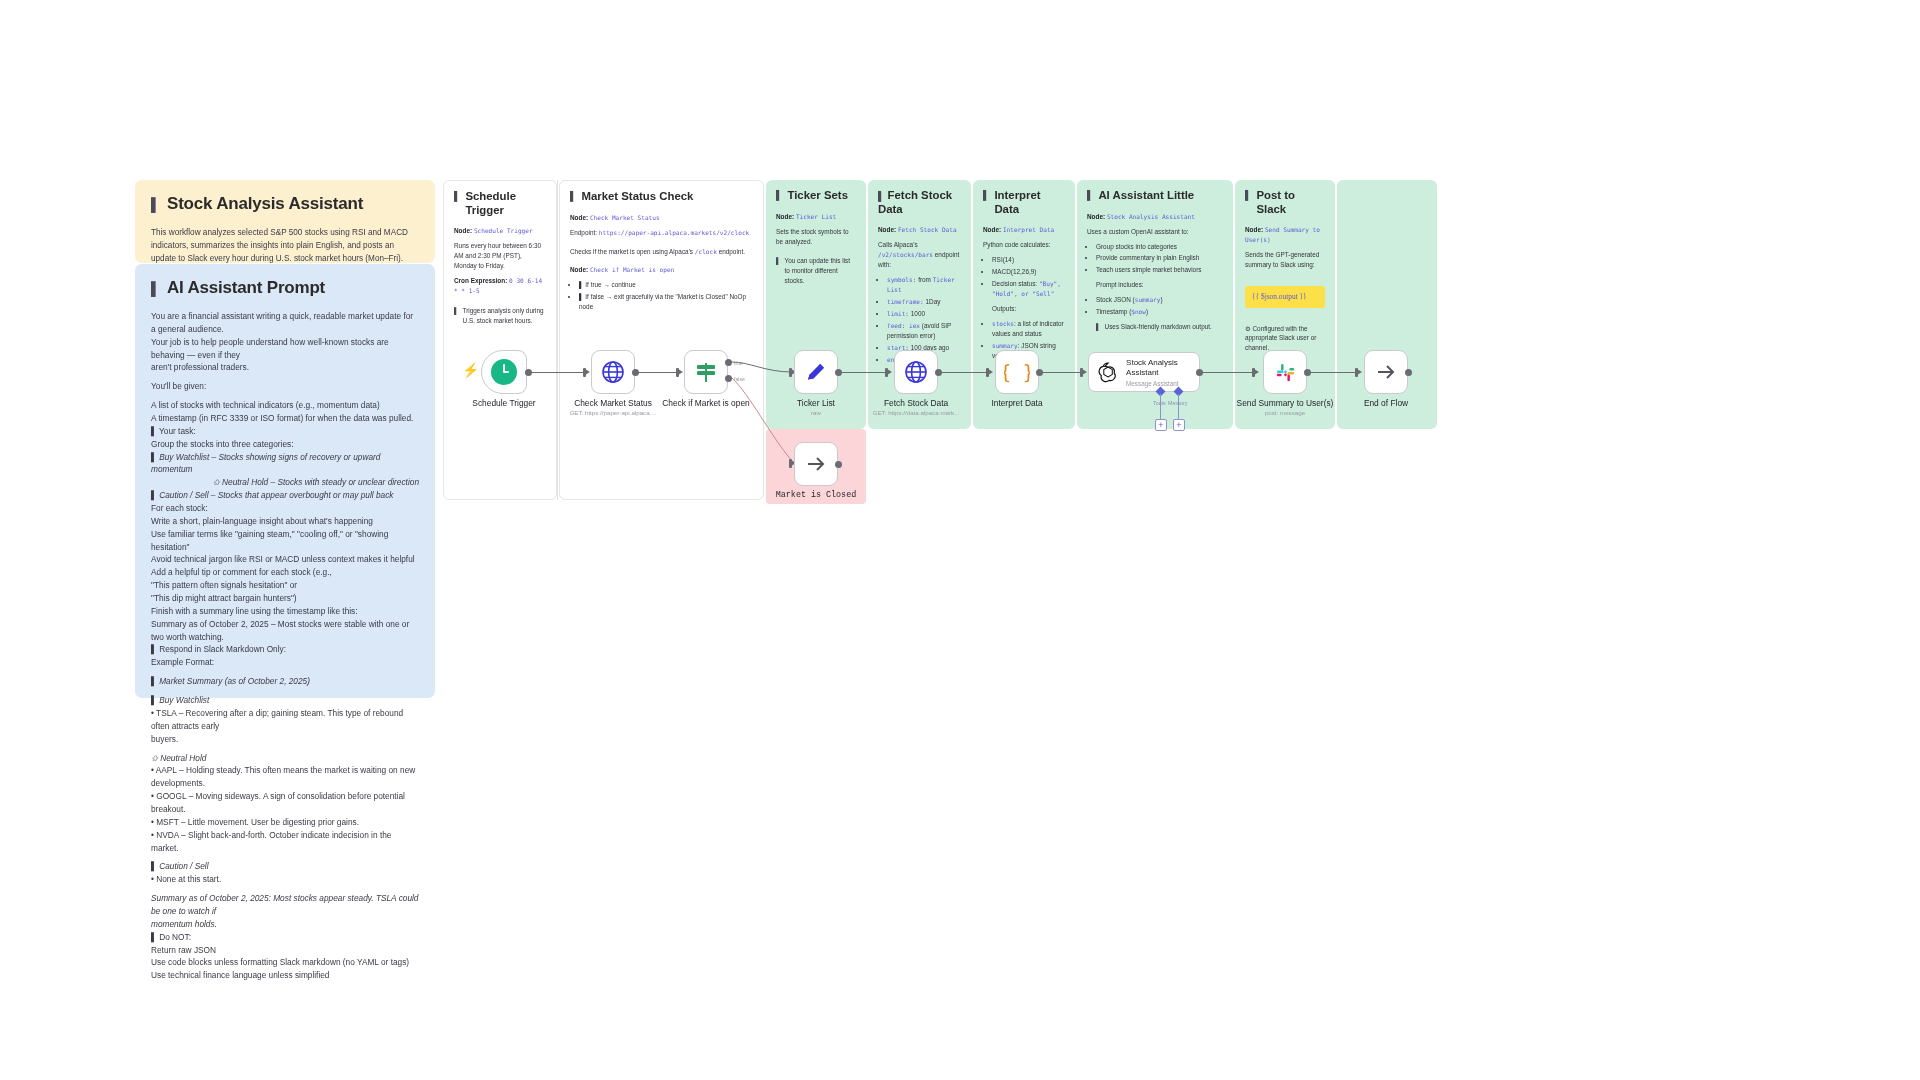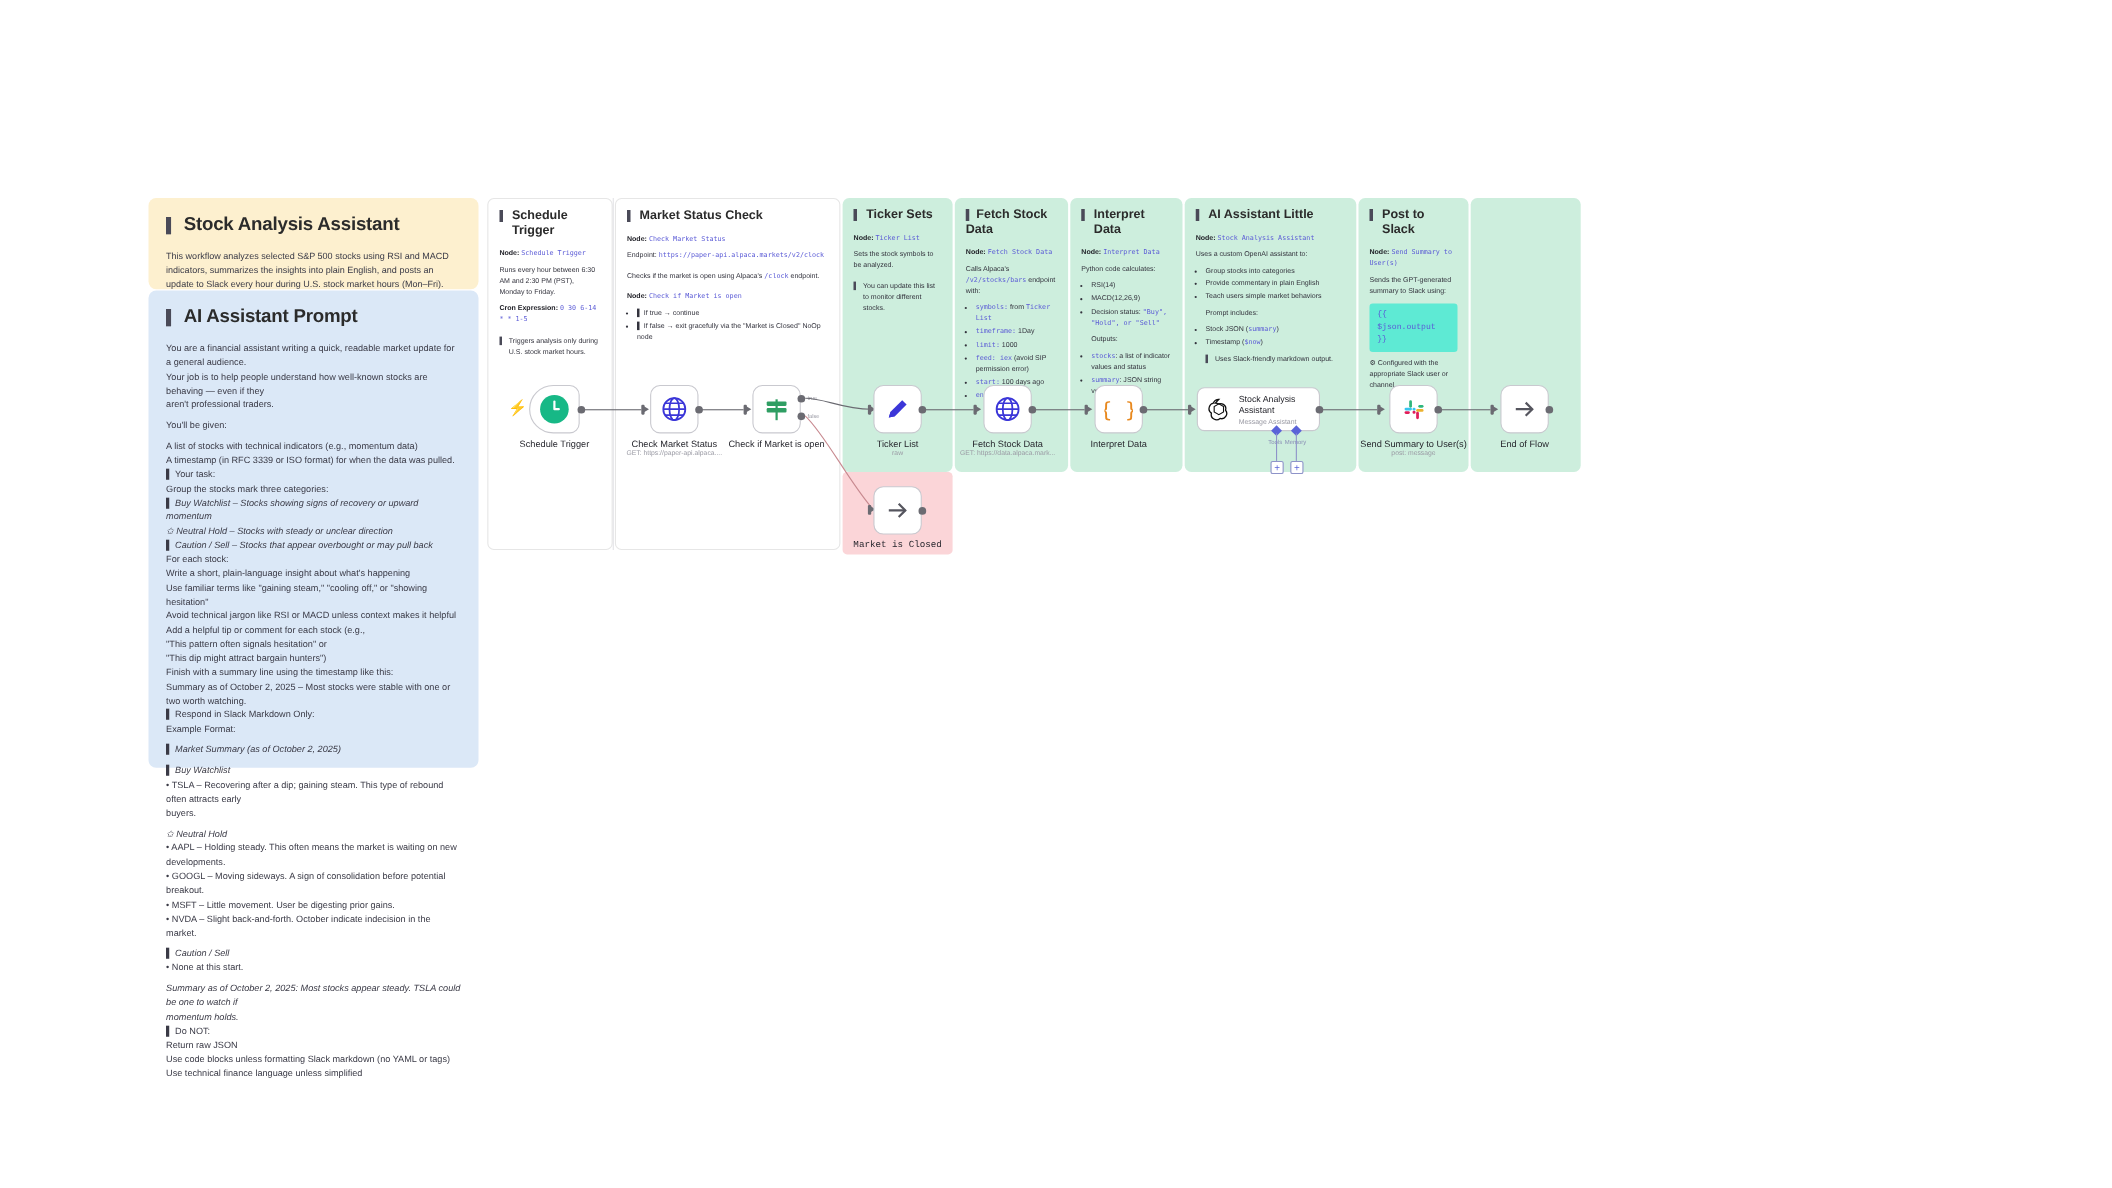--- a/index.html
+++ b/index.html
@@ -53,23 +53,23 @@
   .zone-body b { color: #1d1d24; }
   .code {
     font-family: "DejaVu Sans Mono", monospace;
     color: #5b5bd6; font-size: 6.1px;
   }
   .zone-body ul { list-style: disc; margin: 0 0 5px 9px; }
   .zone-body li { margin-bottom: 2px; }
   .tipline { display: flex; gap: 4px; align-items: flex-start; }
   .tipline .bm { color: #4a4a58; flex: none; }
   .codebox {
-    background: #5eead4; border-radius: 3px;
-    padding: 5px 7px; margin: 6px 0;
-    font-family: Liberation Mono, monospace;
+    background: #fde047; border-radius: 3px;
+    padding: 5px 7px; margin: 16px 0;
+    font-family: Liberation Serif, serif;
     font-size: 7.4px; color: #5b5bd6;
   }
 
   
   .zone-red {
     position: absolute; background: #fbd5d8;
     border-radius: 4px;
   }
 
   
@@ -174,23 +174,23 @@
     <div class="note-body" id="prompt-lines">
         <div>You are a financial assistant writing a quick, readable market update for a general audience.</div>
         <div>Your job is to help people understand how well-known stocks are behaving — even if they</div>
         <div>aren't professional traders.</div>
         <div style="height: 6px;"></div>
         <div>You'll be given:</div>
         <div style="height: 6px;"></div>
         <div>A list of stocks with technical indicators (e.g., momentum data)</div>
         <div>A timestamp (in RFC 3339 or ISO format) for when the data was pulled.</div>
         <div>▌ Your task:</div>
-        <div>Group the stocks mark three categories:</div>
+        <div>Group the stocks into three categories:</div>
         <div style="font-style: italic;">▌ Buy Watchlist – Stocks showing signs of recovery or upward momentum</div>
-        <div style="font-style: italic;">✩ Neutral Hold – Stocks with steady or unclear direction</div>
+        <div style="font-style: italic; text-align: right;">✩ Neutral Hold – Stocks with steady or unclear direction</div>
         <div style="font-style: italic;">▌ Caution / Sell – Stocks that appear overbought or may pull back</div>
         <div>For each stock:</div>
         <div>Write a short, plain-language insight about what's happening</div>
         <div>Use familiar terms like "gaining steam," "cooling off," or "showing hesitation"</div>
         <div>Avoid technical jargon like RSI or MACD unless context makes it helpful</div>
         <div>Add a helpful tip or comment for each stock (e.g.,</div>
         <div>"This pattern often signals hesitation" or</div>
         <div>"This dip might attract bargain hunters")</div>
         <div>Finish with a summary line using the timestamp like this:</div>
         <div>Summary as of October 2, 2025 – Most stocks were stable with one or two worth watching.</div>

